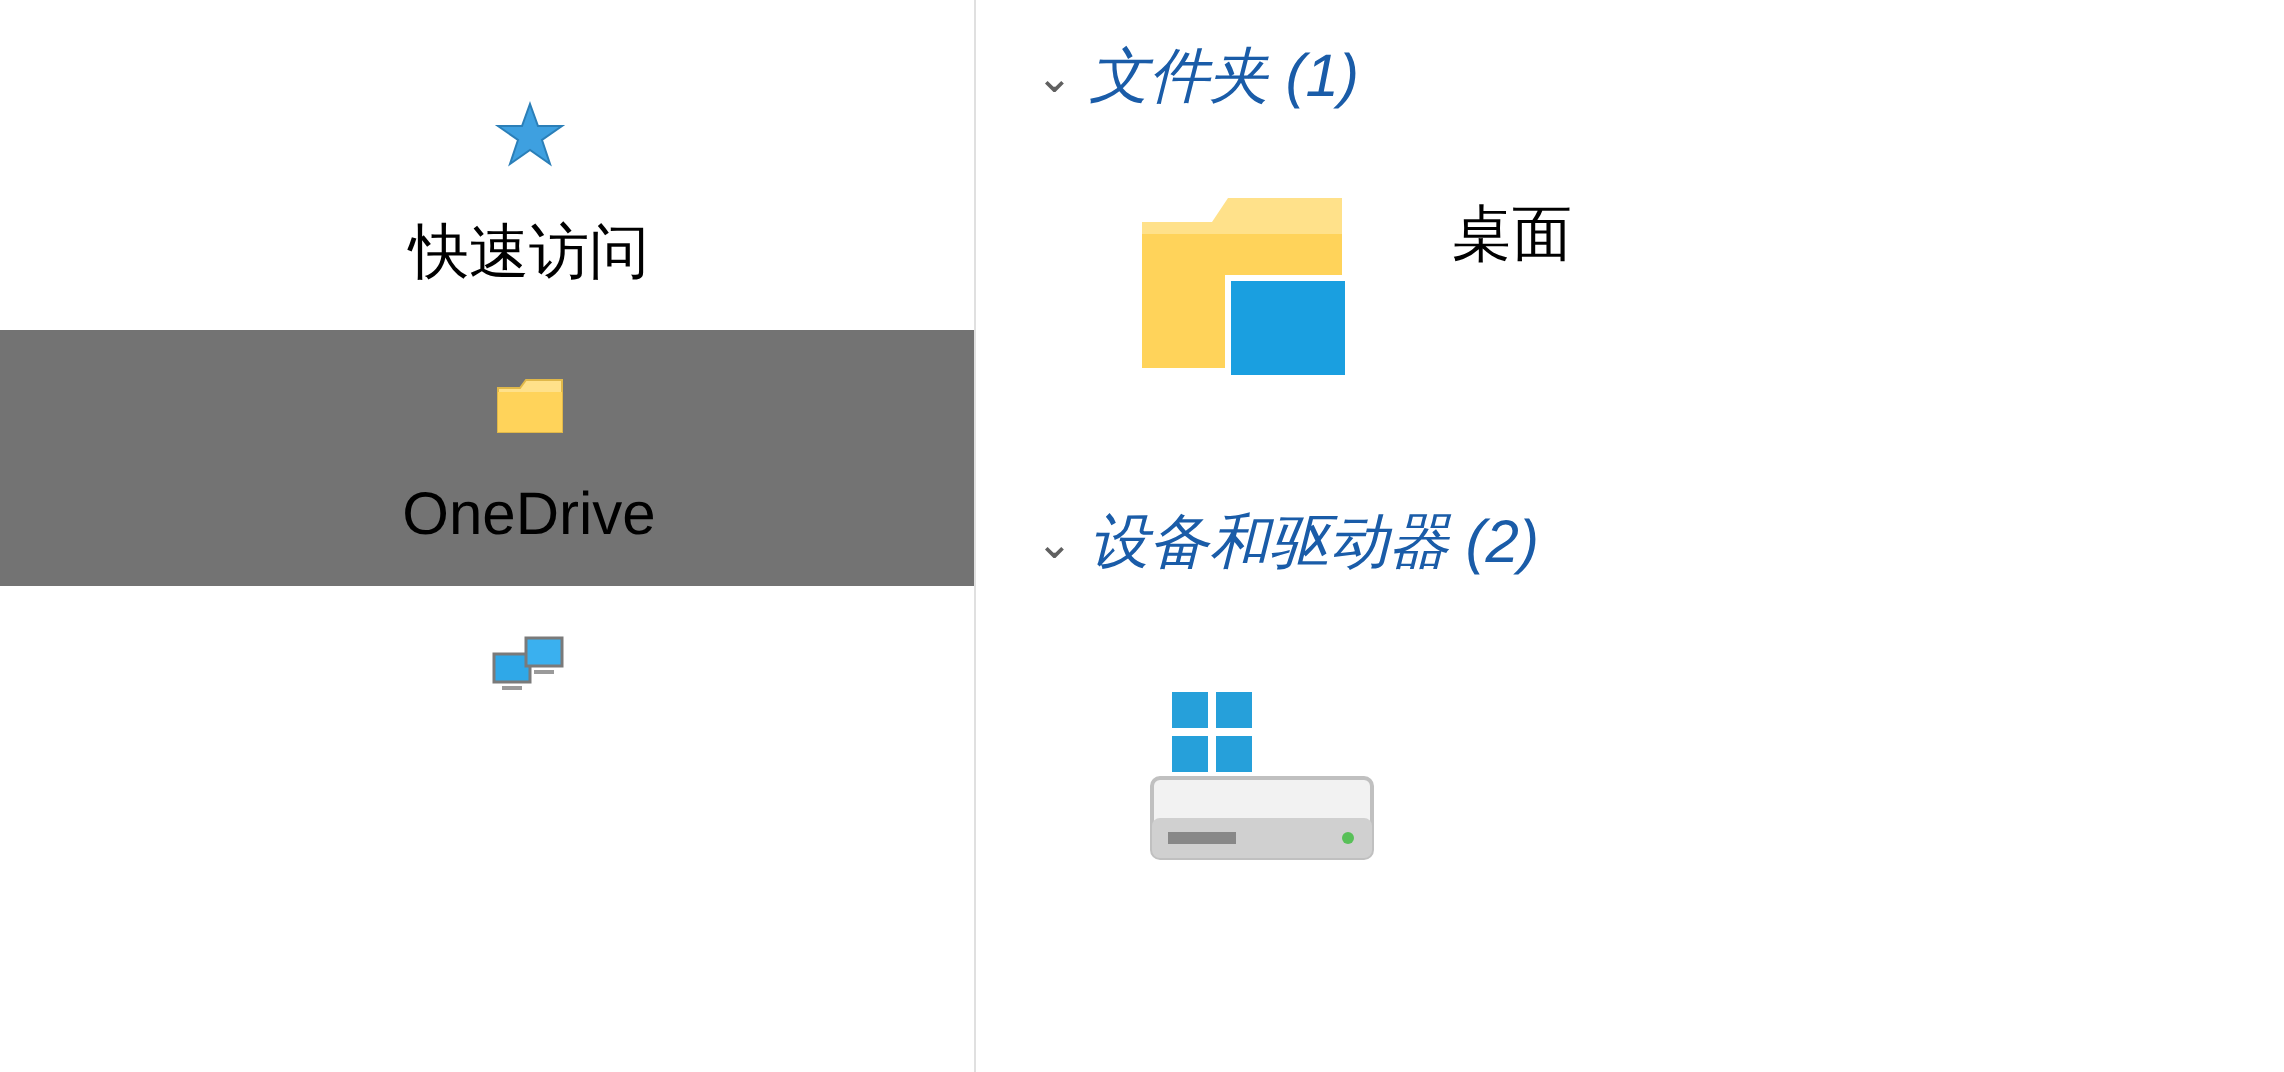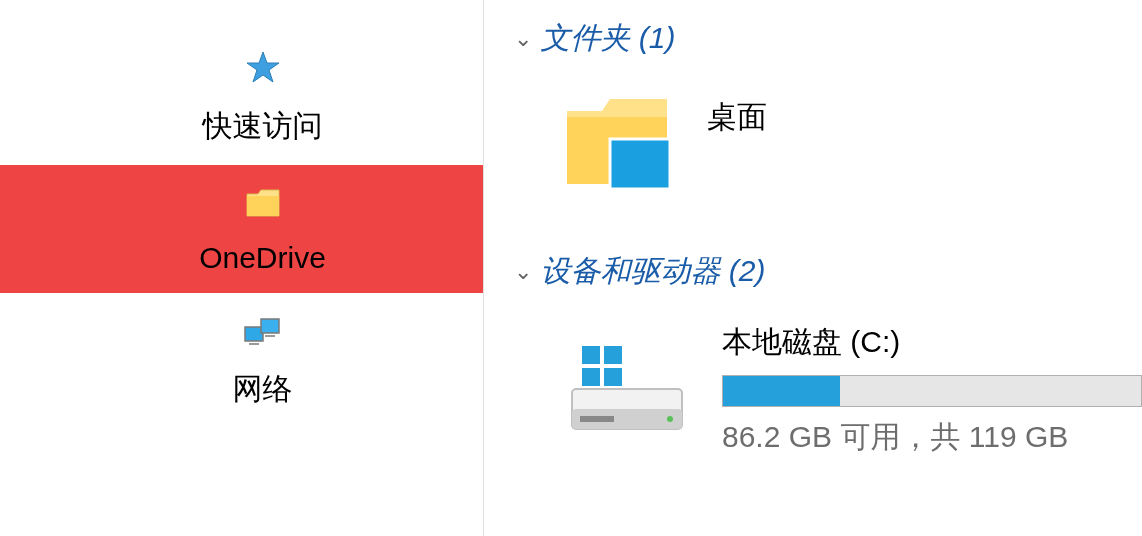--- a/index.html
+++ b/index.html
@@ -23,21 +23,21 @@
     }
     .sidebar-item {
       display: flex;
       align-items: center;
       padding: 18px 0 18px 42px;
       cursor: pointer;
       gap: 18px;
       flex-direction: column;
     }
     .sidebar-item.selected {
-      background: #ef4444;
+      background: #737373;
     }
     .sidebar-item .icon {
       width: 40px;
       height: 40px;
       display: flex;
       align-items: center;
       justify-content: center;
     }
     .sidebar-item .label {
       font-size: 30px;
@@ -59,21 +59,21 @@
       color: #606060;
     }
     .section-title {
       font-size: 30px;
       color: #1a5ca8;
       font-style: italic;
     }
     .folder-item {
       display: flex;
       align-items: center;
-      gap: 30px;
+      gap: 45px;
       padding: 12px 0 12px 48px;
       margin-bottom: 40px;
       width: fit-content;
       cursor: pointer;
     }
     .folder-icon-wrap {
       width: 115px;
       height: 110px;
       position: relative;
     }
@@ -146,21 +146,20 @@
 
   <div class="sidebar-item">
     <span class="icon">
       <svg width="40" height="36" viewBox="0 0 40 36">
         <rect x="2" y="14" width="18" height="14" fill="#2fa8e8" stroke="#7a7a7a" stroke-width="1.5"></rect>
         <rect x="18" y="6" width="18" height="14" fill="#3ab0ef" stroke="#7a7a7a" stroke-width="1.5"></rect>
         <rect x="6" y="30" width="10" height="2" fill="#9a9a9a"></rect>
         <rect x="22" y="22" width="10" height="2" fill="#9a9a9a"></rect>
       </svg>
     </span>
-    <span class="label">网络</span>
   </div>
 </div>
 
 <div class="main">
   <div class="section-header">
     <span class="chevron">⌄</span>
     <span class="section-title">文件夹 (1)</span>
   </div>
 
   <div class="folder-item">
@@ -187,21 +186,14 @@
         <rect x="18" y="82" width="34" height="6" fill="#888"></rect>
         <circle cx="108" cy="85" r="3" fill="#58c058"></circle>
         <g fill="#26a0da">
           <rect x="20" y="12" width="18" height="18"></rect>
           <rect x="42" y="12" width="18" height="18"></rect>
           <rect x="20" y="34" width="18" height="18"></rect>
           <rect x="42" y="34" width="18" height="18"></rect>
         </g>
       </svg>
     </div>
-    <div class="drive-info">
-      <div class="drive-name">本地磁盘 (C:)</div>
-      <div class="progress-bar">
-        <div class="progress-fill" style="width:28%"></div>
-      </div>
-      <div class="drive-size">86.2 GB 可用，共 119 GB</div>
-    </div>
   </div>
 </div>
 
 </body></html>

